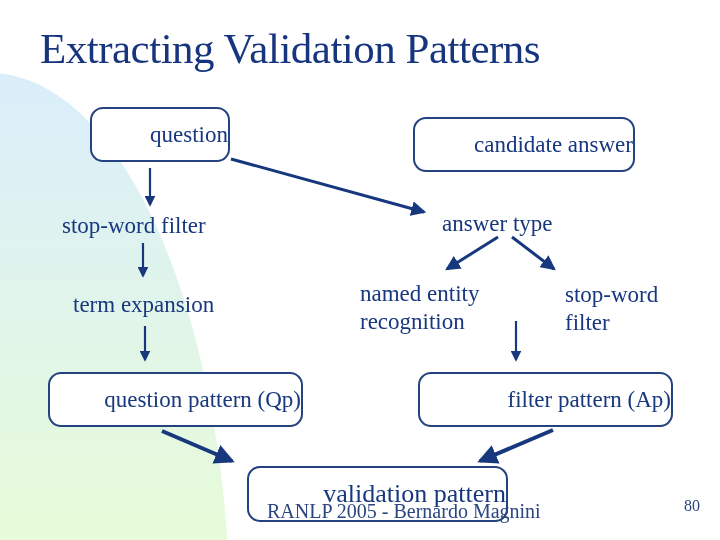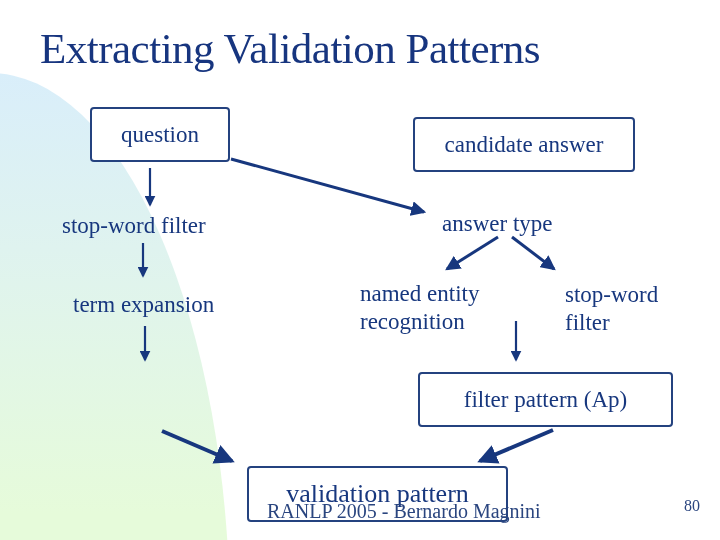--- a/index.html
+++ b/index.html
@@ -14,22 +14,22 @@
     border-radius:50%;
     background:linear-gradient(180deg,#d9eefa 0%,#dff3ef 16%,#e6fbda 40%,#e6fbda 100%);
   }
   .title{
     position:absolute;left:40px;top:24px;
     font-size:43px;font-weight:normal;letter-spacing:-0.5px;white-space:nowrap;
     color:#17357f;
   }
   #arrows{position:absolute;left:0;top:0;width:720px;height:540px;pointer-events:none;}
   .box{
-    position:absolute;border:2px solid #24427f;border-radius:4px;background:#ffffff;
-    display:flex;align-items:center;justify-content:center;
+    position:absolute;border:2px solid #24427f;border-radius:13px;background:#ffffff;
+    display:flex;align-items:center;justify-content:flex-end;
     font-size:23px;line-height:1.1;text-align:center;box-sizing:border-box;
   }
   .box-question{left:90px;top:107px;width:140px;height:55px;}
   .box-candidate{left:413px;top:117px;width:222px;height:55px;}
   .box-qp{left:48px;top:372px;width:255px;height:55px;}
   .box-ap{left:418px;top:372px;width:255px;height:55px;}
   .box-vp{left:247px;top:466px;width:261px;height:56px;font-size:26px;align-items:flex-start;padding-top:12px;}
   .lbl{position:absolute;font-size:23px;line-height:1.22;}
   .lbl-swf{left:62px;top:212px;}
   .lbl-at{left:442px;top:210px;}
@@ -82,20 +82,23 @@
   <div class="lbl lbl-swf">stop-word filter</div>
 
   <div class="lbl lbl-at">answer type</div>
 
   <div class="lbl lbl-te">term expansion</div>
 
   <div class="lbl lbl-ner">named entity recognition</div>
 
   <div class="lbl lbl-swfr">stop-word filter</div>
 
+  <div class="box box-qp">
+    <span>question pattern (Qp)</span>
+  </div>
 
   <div class="box box-ap">
     <span>filter pattern (Ap)</span>
   </div>
 
   <div class="box box-vp">
     <span>validation pattern</span>
   </div>
 
   <div class="footer">RANLP 2005 - Bernardo Magnini</div>

